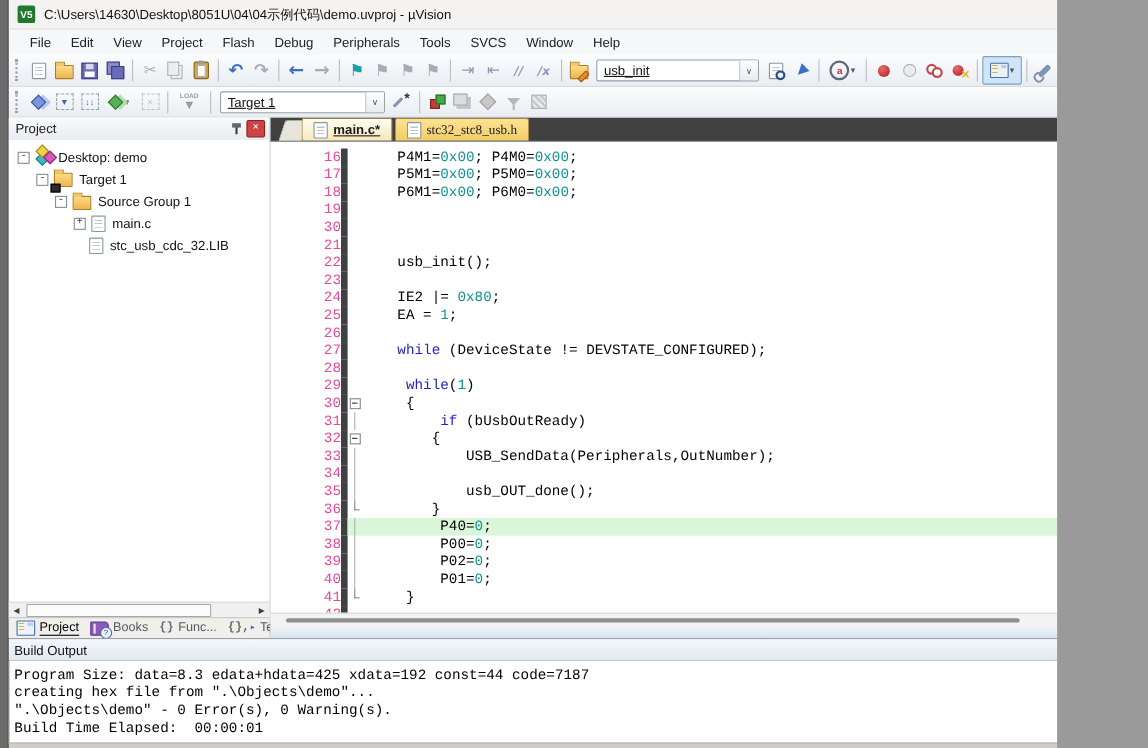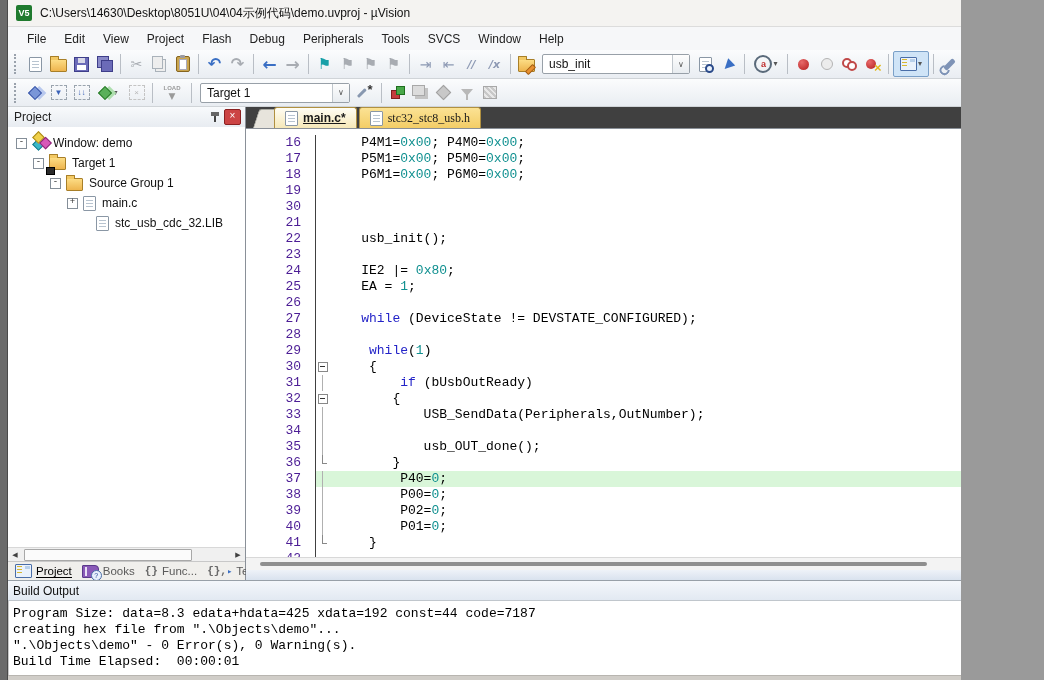--- a/index.html
+++ b/index.html
@@ -80,21 +80,21 @@
   .i-proj::before{content:"";position:absolute;left:-6px;top:-6px;width:7px;height:7px;background:#f0d04a;border:1px solid #a88a1a;}
   .i-proj::after{content:"";position:absolute;left:3px;top:-7px;width:7px;height:7px;background:#d858b8;border:1px solid #8a2a78;}
   .i-target{position:relative;display:inline-block;}
   .i-target::after{content:"";position:absolute;left:-3px;bottom:-2px;width:7px;height:6px;background:#2a2a2a;border:1px solid #000;}
   .i-pin{width:10px;height:12px;position:relative;display:inline-block;}
   .i-pin::before{content:"";position:absolute;left:4px;top:4px;width:2px;height:7px;background:#444;}
   .i-pin::after{content:"";position:absolute;left:1px;top:1px;width:8px;height:4px;background:#666;}
   .i-close{width:15px;height:14px;background:#cc4444;border:1px solid #8a2020;color:#fff;font-size:10px;line-height:12px;text-align:center;border-radius:2px;}
   .i-braces{color:#6a6a6a;font-size:11px;font-weight:bold;font-family:"Liberation Mono",monospace;}
   .combo{height:20px;background:#fff;border:1px solid #98a0a8;display:flex;align-items:center;box-sizing:border-box;border-radius:2px;}
-  .combo .val{flex:1;padding:0 6px;font-size:12px;color:#111;}
+  .combo .val{flex:1;padding:0 6px;font-size:12px;color:#111;text-decoration:underline;}
   .combo .drop{width:16px;height:100%;border-left:1px solid #c0c6cc;display:flex;align-items:center;justify-content:center;font-size:8px;color:#555;background:linear-gradient(#fdfdfd,#e8ecf0);}
   .tbn.active-btn{background:#cfe4f7;border:1px solid #7aa0c8;}
   
   .project-panel{position:absolute;left:8px;top:107px;width:238px;height:473px;background:#fff;border-right:1px solid #8a9098;box-sizing:border-box;}
   .panel-header{height:20px;background:linear-gradient(#f8fafc,#e8ecf1);border-bottom:1px solid #d0d0d0;display:flex;align-items:center;padding:0 4px 0 6px;}
   .panel-header .ttl{flex:1;font-size:12px;color:#222;}
   .tree{position:absolute;top:20px;left:0;right:0;bottom:32px;overflow:hidden;background:#fff;padding-top:6px;}
   .trow{height:20px;display:flex;align-items:center;white-space:nowrap;}
   .exp{width:9px;height:9px;border:1px solid #848e98;background:#fff;font-size:9px;line-height:7px;text-align:center;color:#333;margin-right:5px;flex:none;font-family:"Liberation Mono",monospace;}
   .exp.none{border:none;background:transparent;}
@@ -111,21 +111,21 @@
   
   .editor{position:absolute;left:246px;top:107px;right:0;height:473px;background:#fff;}
   .editor-tabbar{position:absolute;left:0;right:0;top:0;height:22px;background:#404040;border-bottom:1px solid #8a9098;display:flex;align-items:flex-end;padding-left:10px;box-sizing:border-box;}
   .tab-stub{width:20px;height:18px;background:#e7e4dc;border:1px solid #a8a8a0;border-bottom:none;transform:skewX(-18deg);margin-right:-4px;border-radius:3px 3px 0 0;}
   .etab{height:20px;display:flex;align-items:center;gap:5px;padding:0 10px;border:1px solid #b09040;border-bottom:none;border-radius:3px 3px 0 0;font-size:12px;margin-right:2px;position:relative;}
   .etab.active{background:linear-gradient(#fffdf4,#f6e8b8);z-index:2;}
   .etab.active .etlbl{font-weight:bold;text-decoration:underline;}
   .etab.inactive{background:linear-gradient(#fbe294,#f3cd66);font-family:Liberation Serif, serif;}
   .code{position:absolute;left:0;right:0;top:22px;height:428px;overflow:hidden;background:#fff;font-family:"Liberation Mono","DejaVu Sans Mono",monospace;font-size:13px;line-height:16px;padding-top:6px;box-sizing:content-box;}
   .crow{height:16px;display:flex;}
-  .cnum{flex:0 0 70px;text-align:right;padding-right:14px;color:#4c1d95;box-sizing:border-box;border-right:1px solid #404040;}
+  .cnum{flex:0 0 70px;text-align:right;color:#ec4899;box-sizing:border-box;border-right:6px solid #404040;}
   .crest{flex:1;display:flex;}
   .crow.hl .crest{background:var(--hl,#d9f6d9);}
   .cfold{flex:0 0 14px;position:relative;}
   .cfold.minus::before{content:"";position:absolute;left:2px;top:3px;width:8px;height:8px;border:1px solid #888;background:#fff;}
   .cfold.minus::after{content:"";position:absolute;left:4px;top:7px;width:5px;height:1px;background:#333;}
   .cfold.line::before{content:"";position:absolute;left:6px;top:0;bottom:0;width:1px;background:#b0b0b0;}
   .cfold.end::before{content:"";position:absolute;left:6px;top:0;height:9px;width:1px;background:#888;}
   .cfold.end::after{content:"";position:absolute;left:6px;top:8px;width:5px;height:1px;background:#888;}
   .ctext{white-space:pre;color:#000;}
   .ctext .k{color:var(--kw,#2323c8);}
@@ -331,38 +331,38 @@
       <span class="ttl">Project</span>
       <span class="tbn" style="width:18px;height:16px">
           <span class="i-pin"></span>
         </span>
       <span class="i-close">×</span>
     </div>
     <div class="tree" id="tree">
         <div class="trow" style="padding-left: 8px;">
           <span class="exp">-</span>
           <span class="i-proj"></span>
-          <span class="lbl">Window: demo</span>
+          <span class="lbl">Desktop: demo</span>
         </div>
         <div class="trow" style="padding-left: 25px;">
           <span class="exp">-</span>
           <span class="i-target"><span class="i-folder"></span></span>
           <span class="lbl">Target 1</span>
         </div>
         <div class="trow" style="padding-left: 42px;">
           <span class="exp">-</span>
           <span class="i-folder"></span>
           <span class="lbl">Source Group 1</span>
         </div>
         <div class="trow" style="padding-left: 59px;">
           <span class="exp">+</span>
           <span class="i-doc"></span>
           <span class="lbl">main.c</span>
         </div>
-        <div class="trow" style="padding-left: 59px; margin-left: 15px;">
+        <div class="trow" style="padding-left: 59px;">
           <span class="exp none"></span>
           <span class="i-doc"></span>
           <span class="lbl">stc_usb_cdc_32.LIB</span>
         </div>
       </div>
     <div class="hscroll">
       <span class="sbarrow g">◀</span>
       <span class="sbthumb"></span>
       <span class="sbarrow right g">▶</span>
     </div>

